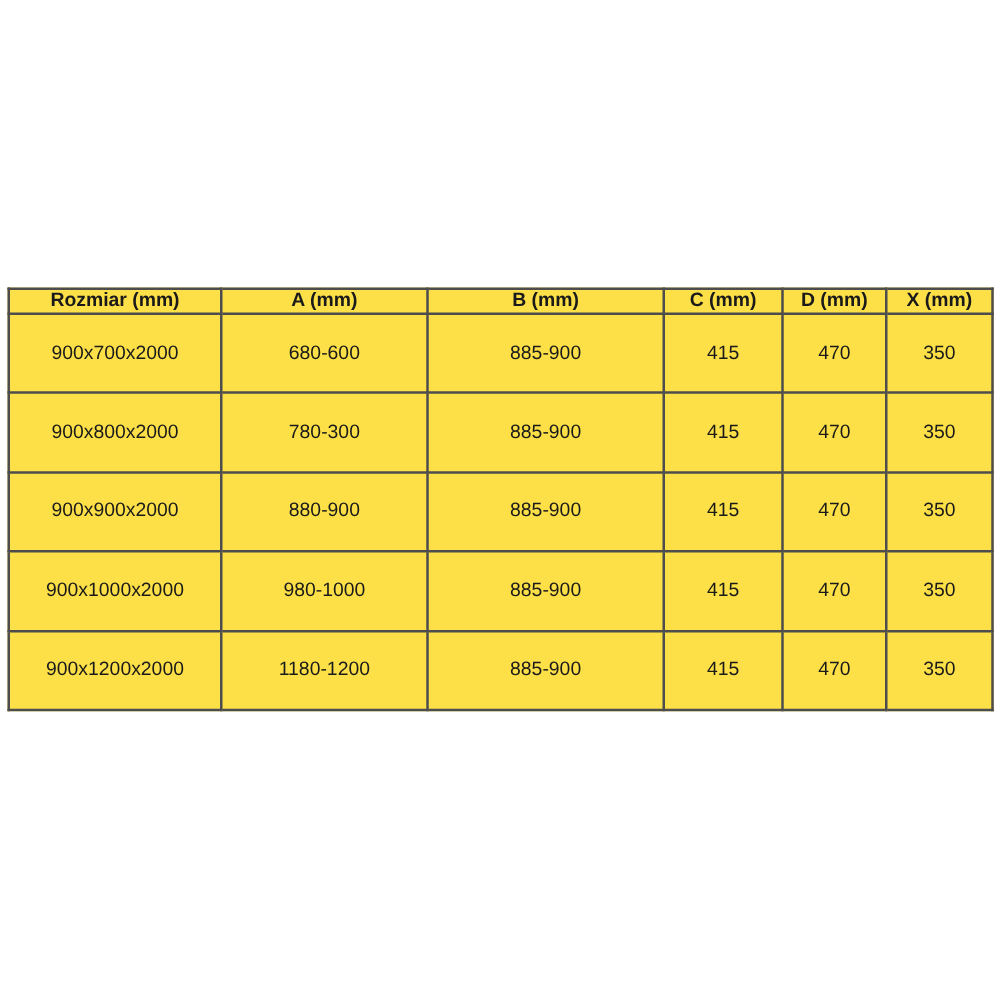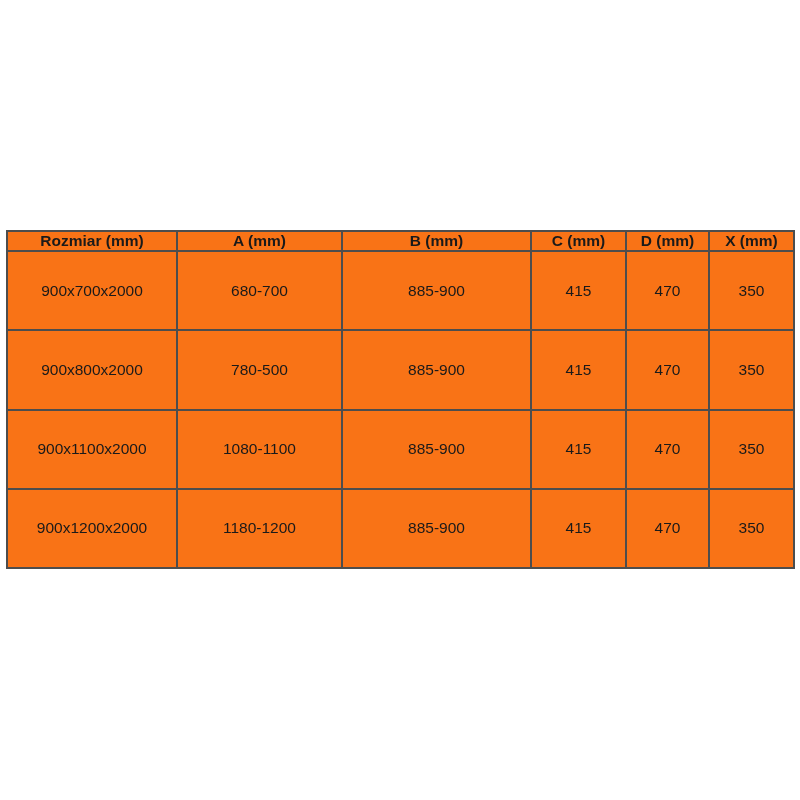--- a/index.html
+++ b/index.html
@@ -13,21 +13,21 @@
     overflow: hidden;
   }
   table.spec-table {
     position: absolute;
     left: 6px;
     top: 230px;
     width: 787px;
     height: 339px;
     border-collapse: collapse;
     table-layout: fixed;
-    background: #f97316;
+    background: #fde047;
   }
   table.spec-table th,
   table.spec-table td {
     border: 2px solid #4d4d4d;
     text-align: center;
     vertical-align: middle;
     font-size: 15.5px;
     color: #1a1a1a;
     padding: 0 2px;
     white-space: nowrap;
@@ -62,37 +62,45 @@
         <th>A (mm)</th>
         <th>B (mm)</th>
         <th>C (mm)</th>
         <th>D (mm)</th>
         <th>X (mm)</th>
       </tr>
     </thead>
     <tbody>
       <tr>
         <td>900x700x2000</td>
-        <td>680-700</td>
+        <td>680-600</td>
         <td>885-900</td>
         <td>415</td>
         <td>470</td>
         <td>350</td>
       </tr>
       <tr>
         <td>900x800x2000</td>
-        <td>780-500</td>
+        <td>780-300</td>
         <td>885-900</td>
         <td>415</td>
         <td>470</td>
         <td>350</td>
       </tr>
       <tr>
-        <td>900x1100x2000</td>
-        <td>1080-1100</td>
+        <td>900x900x2000</td>
+        <td>880-900</td>
+        <td>885-900</td>
+        <td>415</td>
+        <td>470</td>
+        <td>350</td>
+      </tr>
+      <tr>
+        <td>900x1000x2000</td>
+        <td>980-1000</td>
         <td>885-900</td>
         <td>415</td>
         <td>470</td>
         <td>350</td>
       </tr>
       <tr>
         <td>900x1200x2000</td>
         <td>1180-1200</td>
         <td>885-900</td>
         <td>415</td>

